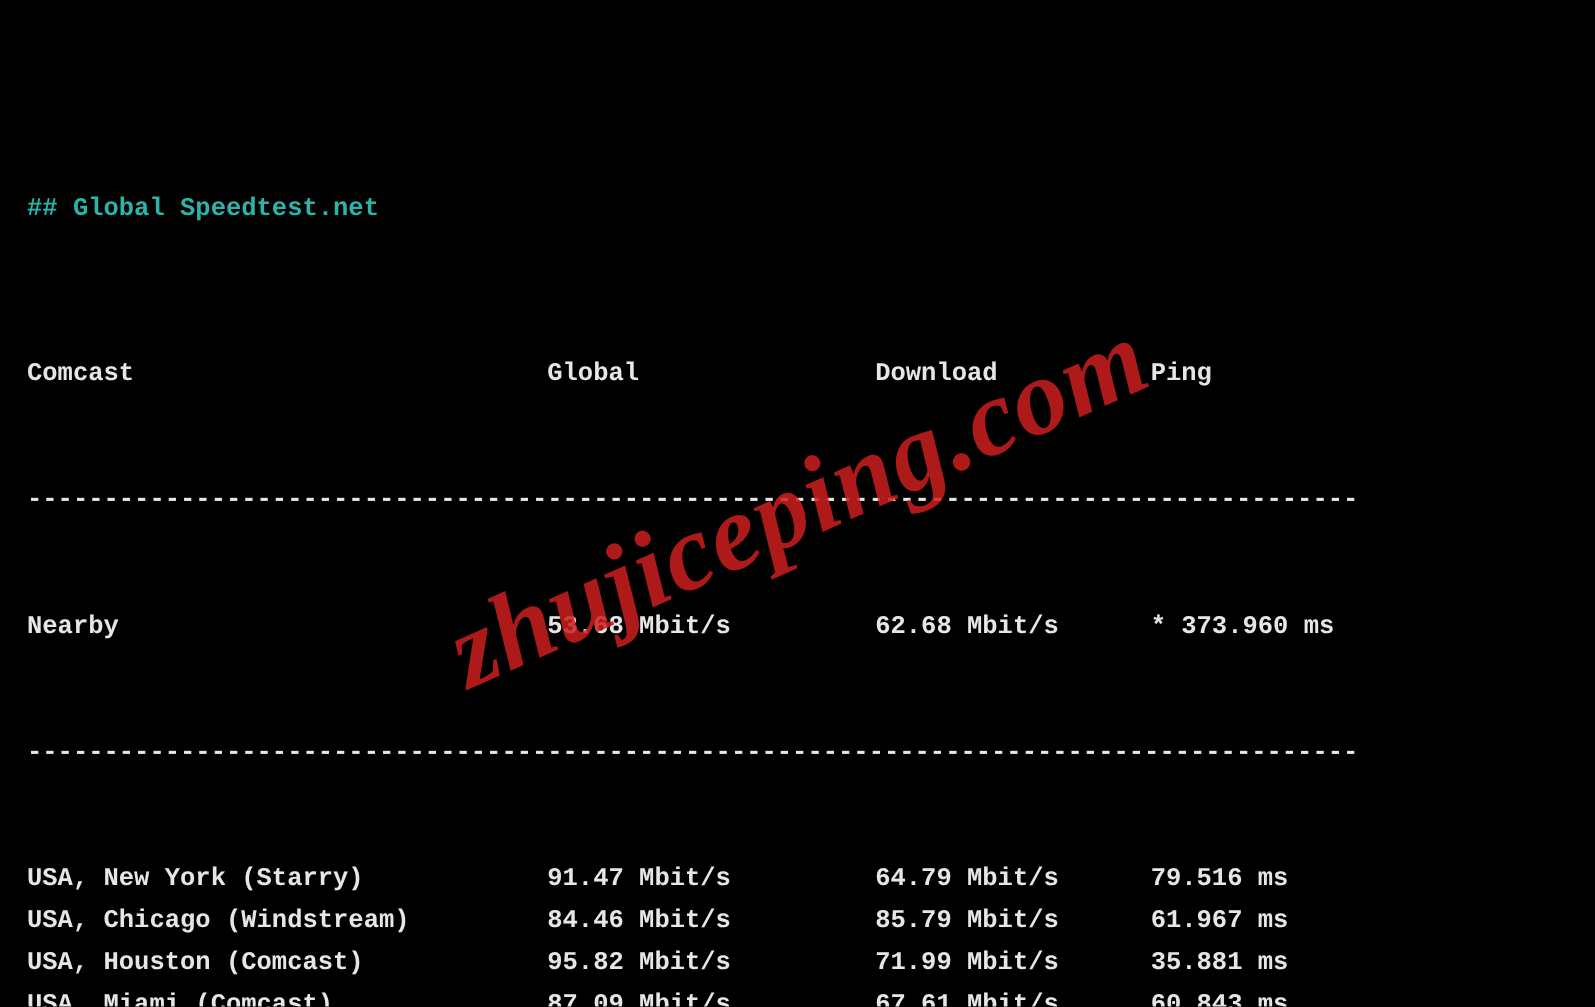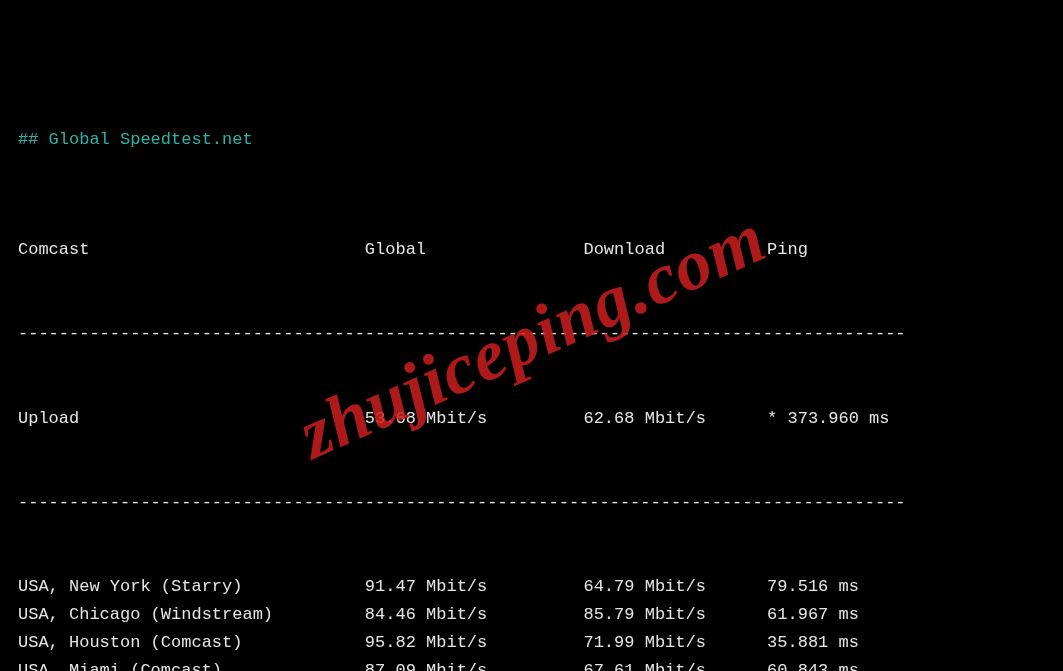--- a/index.html
+++ b/index.html
@@ -1,18 +1,19 @@
 <!DOCTYPE html>
 <html><head>
   <meta charset="utf-8">
   <style>
     * {
       margin: 0;
       padding: 0;
       box-sizing: border-box;
+      font-weight: bold;
     }
     body {
       background: #000000;
       color: #e6e6e6;
       font-family: 'Consolas', 'Monaco', 'Courier New', monospace;
       font-size: 17px;
       line-height: 1.65;
       padding: 14px 18px;
       width: 1063px;
       height: 671px;
@@ -66,21 +67,21 @@
 <body>
 
 
 
 <div class="title">## Global Speedtest.net</div>
 
 <div class="row"><span class="location">Comcast</span><span class="upload">Global</span><span class="download">Download</span><span class="ping">Ping</span></div>
 
 <div class="divider">---------------------------------------------------------------------------------------</div>
 
-<div class="row"><span class="location">Upload</span><span class="upload">53.68 Mbit/s</span><span class="download">62.68 Mbit/s</span><span class="ping">* 373.960 ms</span></div>
+<div class="row"><span class="location">Nearby</span><span class="upload">53.68 Mbit/s</span><span class="download">62.68 Mbit/s</span><span class="ping">* 373.960 ms</span></div>
 
 <div class="divider">---------------------------------------------------------------------------------------</div>
 
 <div id="rows-container"><div class="row"><span class="location">USA, New York (Starry)</span><span class="upload">91.47 Mbit/s</span><span class="download">64.79 Mbit/s</span><span class="ping">79.516 ms</span></div><div class="row"><span class="location">USA, Chicago (Windstream)</span><span class="upload">84.46 Mbit/s</span><span class="download">85.79 Mbit/s</span><span class="ping">61.967 ms</span></div><div class="row"><span class="location">USA, Houston (Comcast)</span><span class="upload">95.82 Mbit/s</span><span class="download">71.99 Mbit/s</span><span class="ping">35.881 ms</span></div><div class="row"><span class="location">USA, Miami (Comcast)</span><span class="upload">87.09 Mbit/s</span><span class="download">67.61 Mbit/s</span><span class="ping">60.843 ms</span></div></div>
 
 
 
 <div class="watermark">zhujiceping.com</div>
 
 

